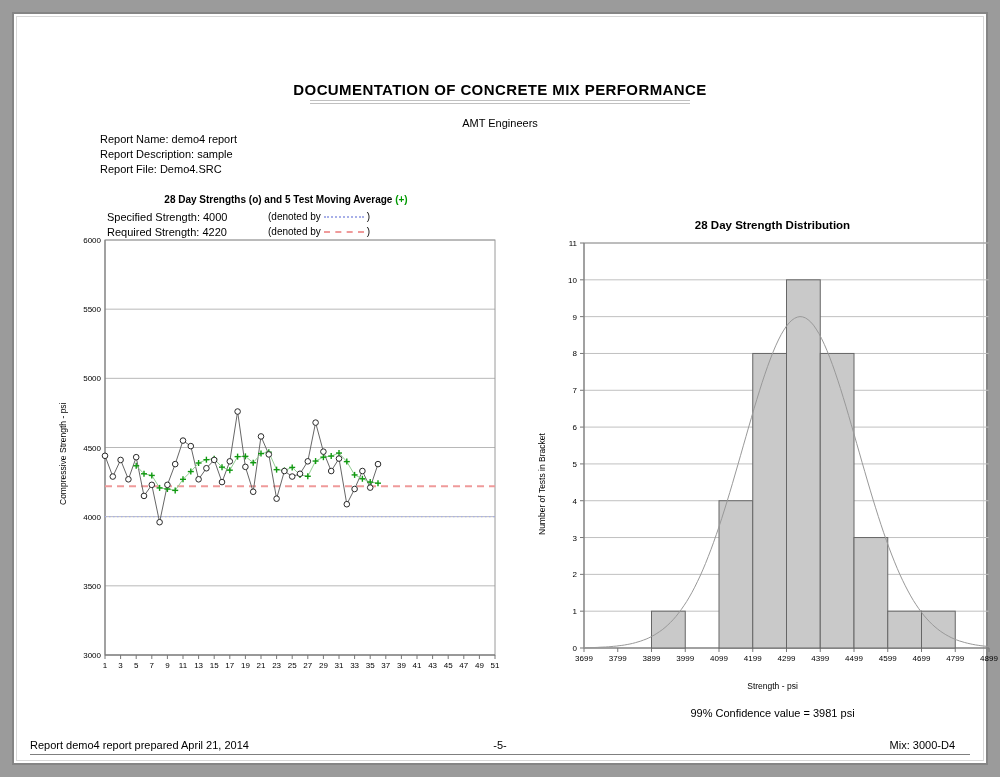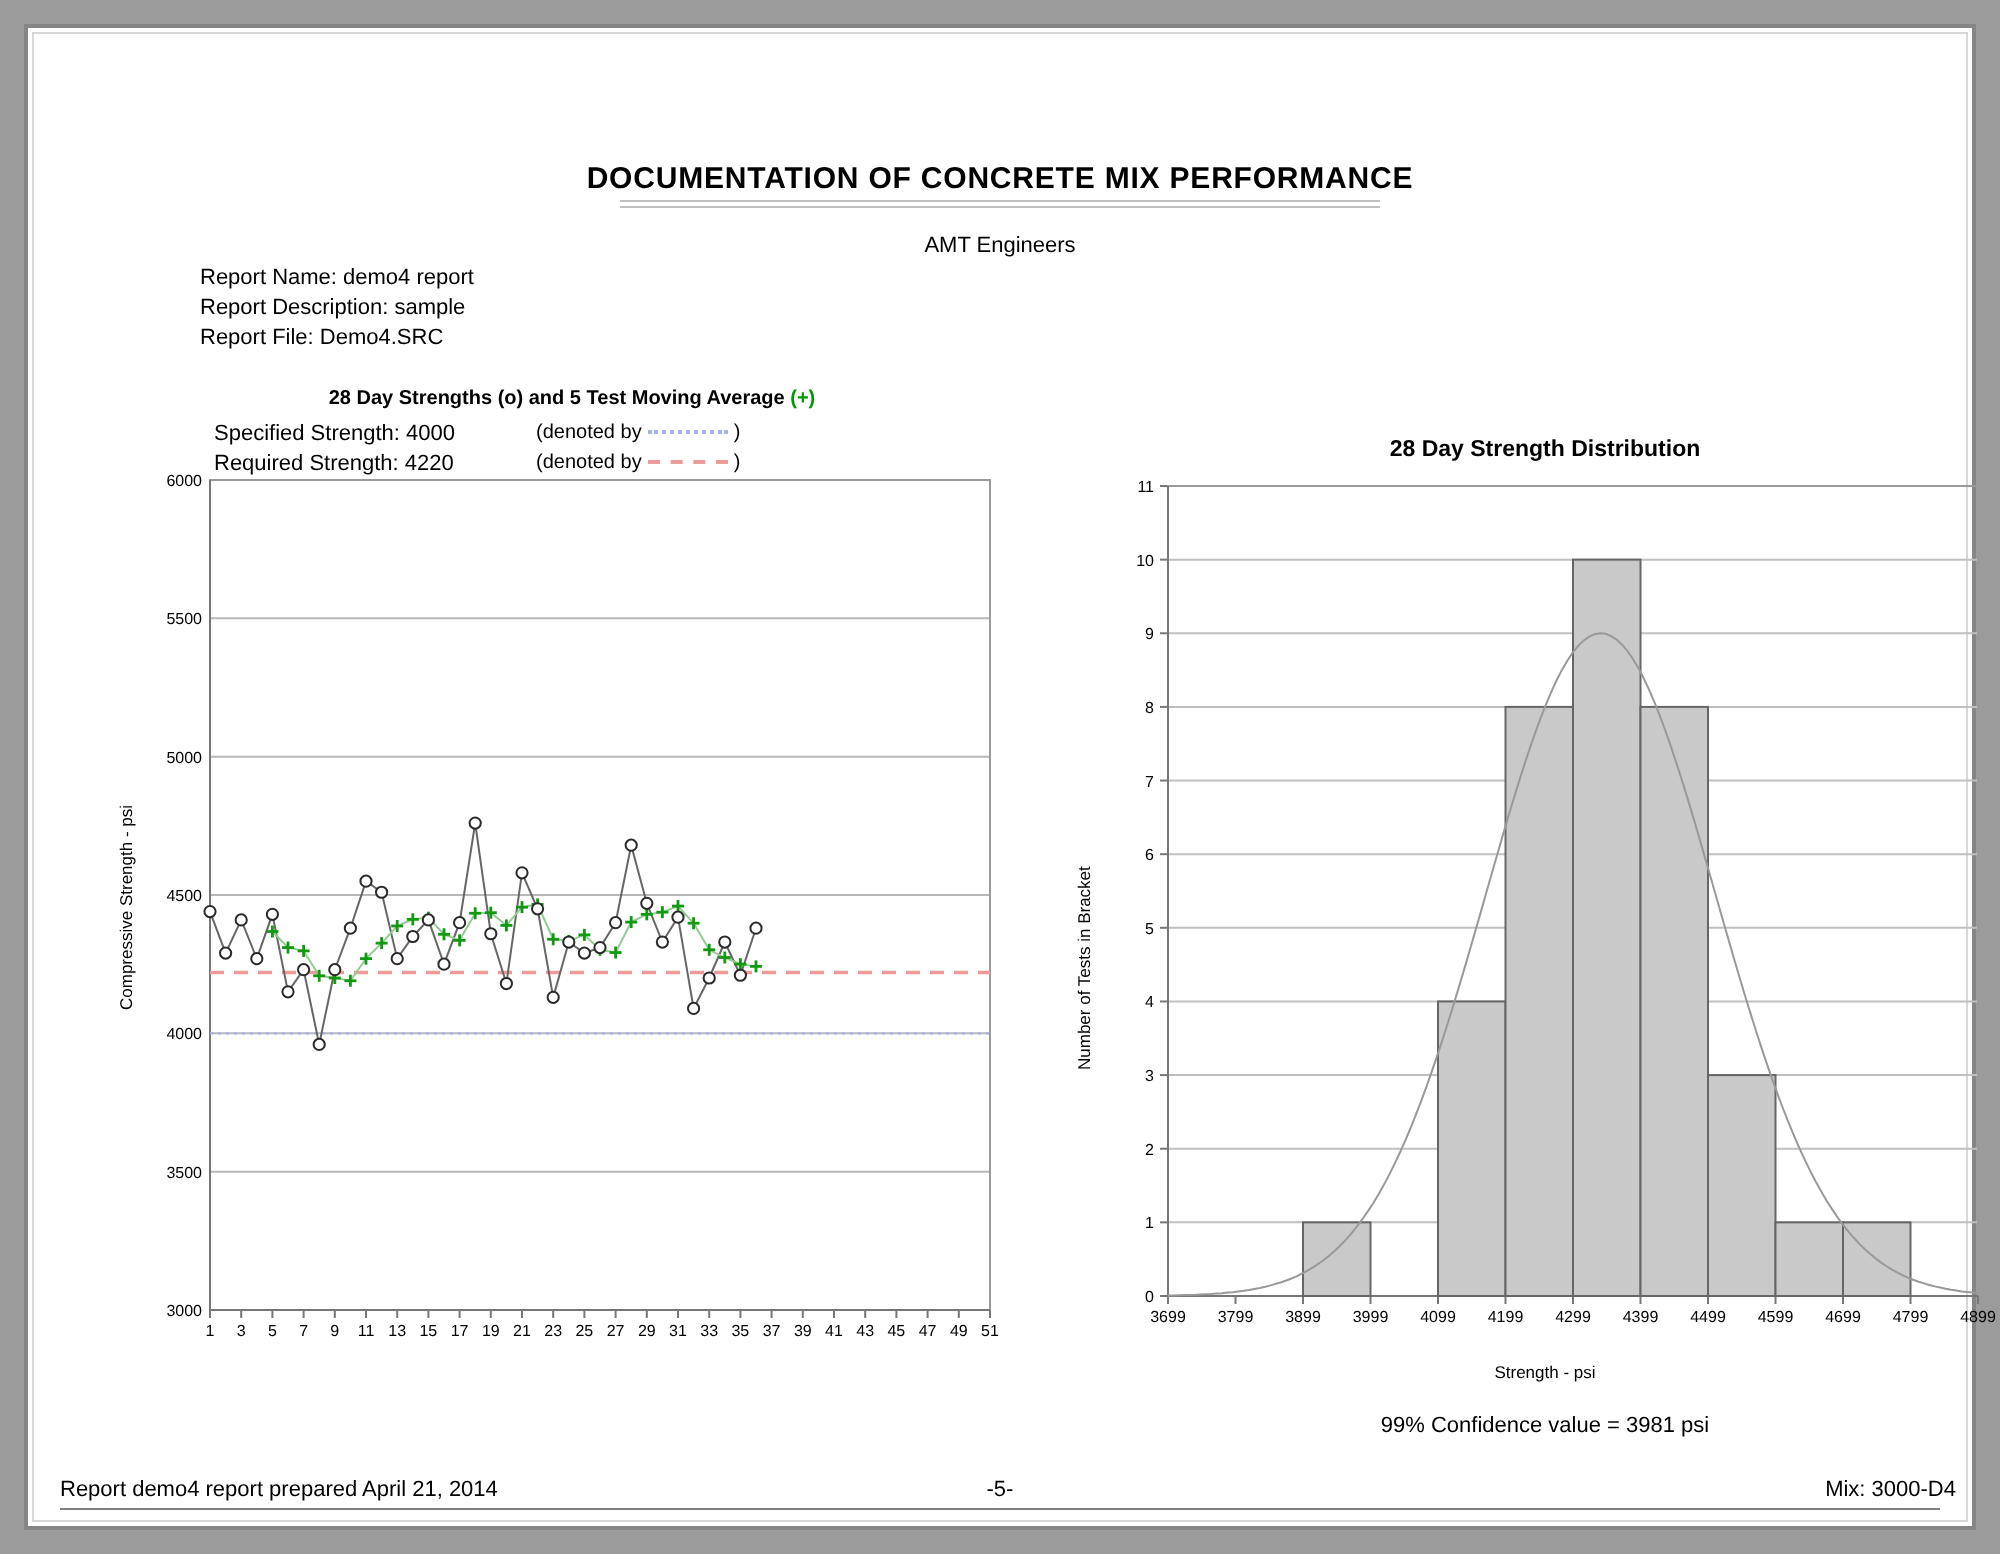--- a/index.html
+++ b/index.html
@@ -18,21 +18,21 @@
   .line-sample{display:inline-block;width:40px;height:0;vertical-align:middle;margin:0 3px;}
   .dotted-blue{border-top:2px dotted #a8b0e8;}
   .dashed-red{border-top:2px dashed #ef9a9a;}
   .axis-xlabel{font-size:8.5px;text-align:center;}
   .axis-ylabel{font-size:8.5px;writing-mode:vertical-rl;transform:rotate(180deg);text-align:center;}
   .rchart-title{top:205px;left:516px;width:485px;text-align:center;font-size:11.5px;font-weight:bold;}
   .confidence{top:693px;left:516px;width:485px;text-align:center;font-size:11px;}
   .footer-line{top:740px;left:16px;right:16px;height:1px;background:#7f7f7f;}
   .footer-left{top:725px;left:16px;font-size:11px;font-stretch:condensed;}
   .footer-center{top:725px;left:0;width:100%;text-align:center;font-size:11px;}
-  .footer-right{top:725px;right:8px;font-size:11px;padding-left:25px;}
+  .footer-right{top:725px;right:31px;font-size:11px;padding-left:25px;}
   svg text{font-family:"Liberation Sans",sans-serif;}
 </style>
 </head>
 <body>
 
 <div class="frame">
   <div class="page">
 
     <div class="abs doc-title">DOCUMENTATION OF CONCRETE MIX PERFORMANCE</div>
     <div class="abs rule" style="top:86px;left:296px;width:380px;"></div>

